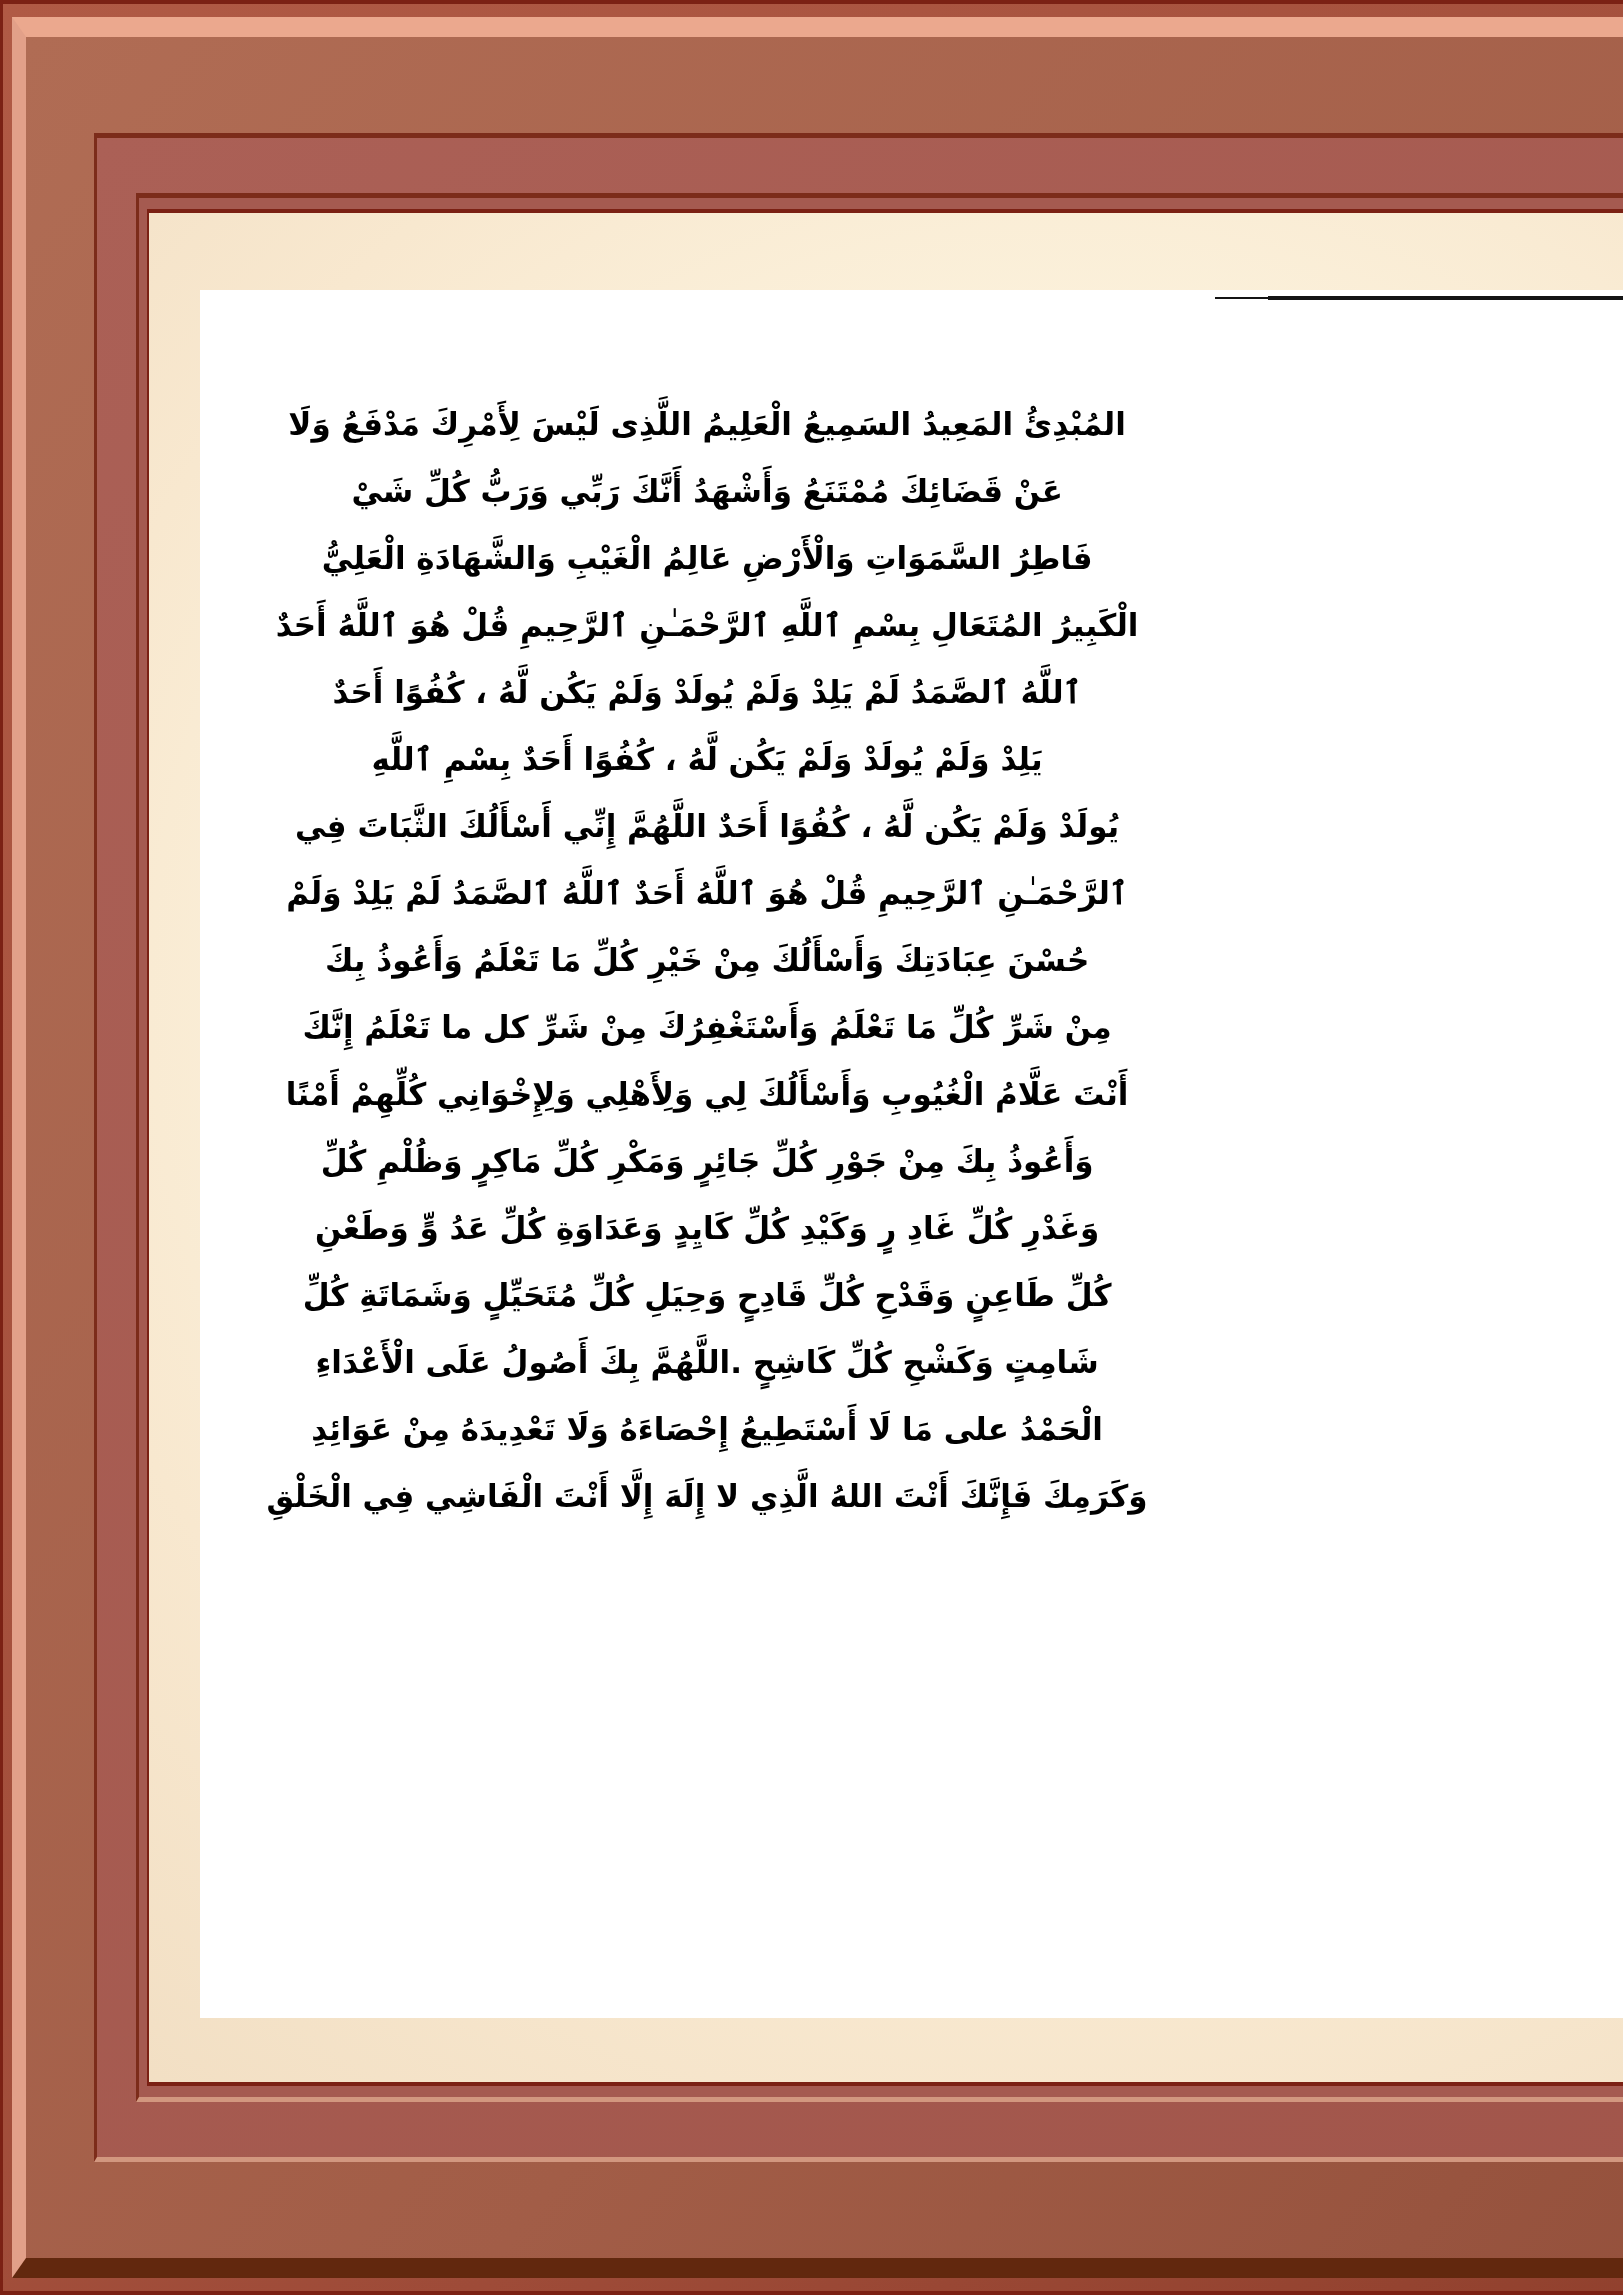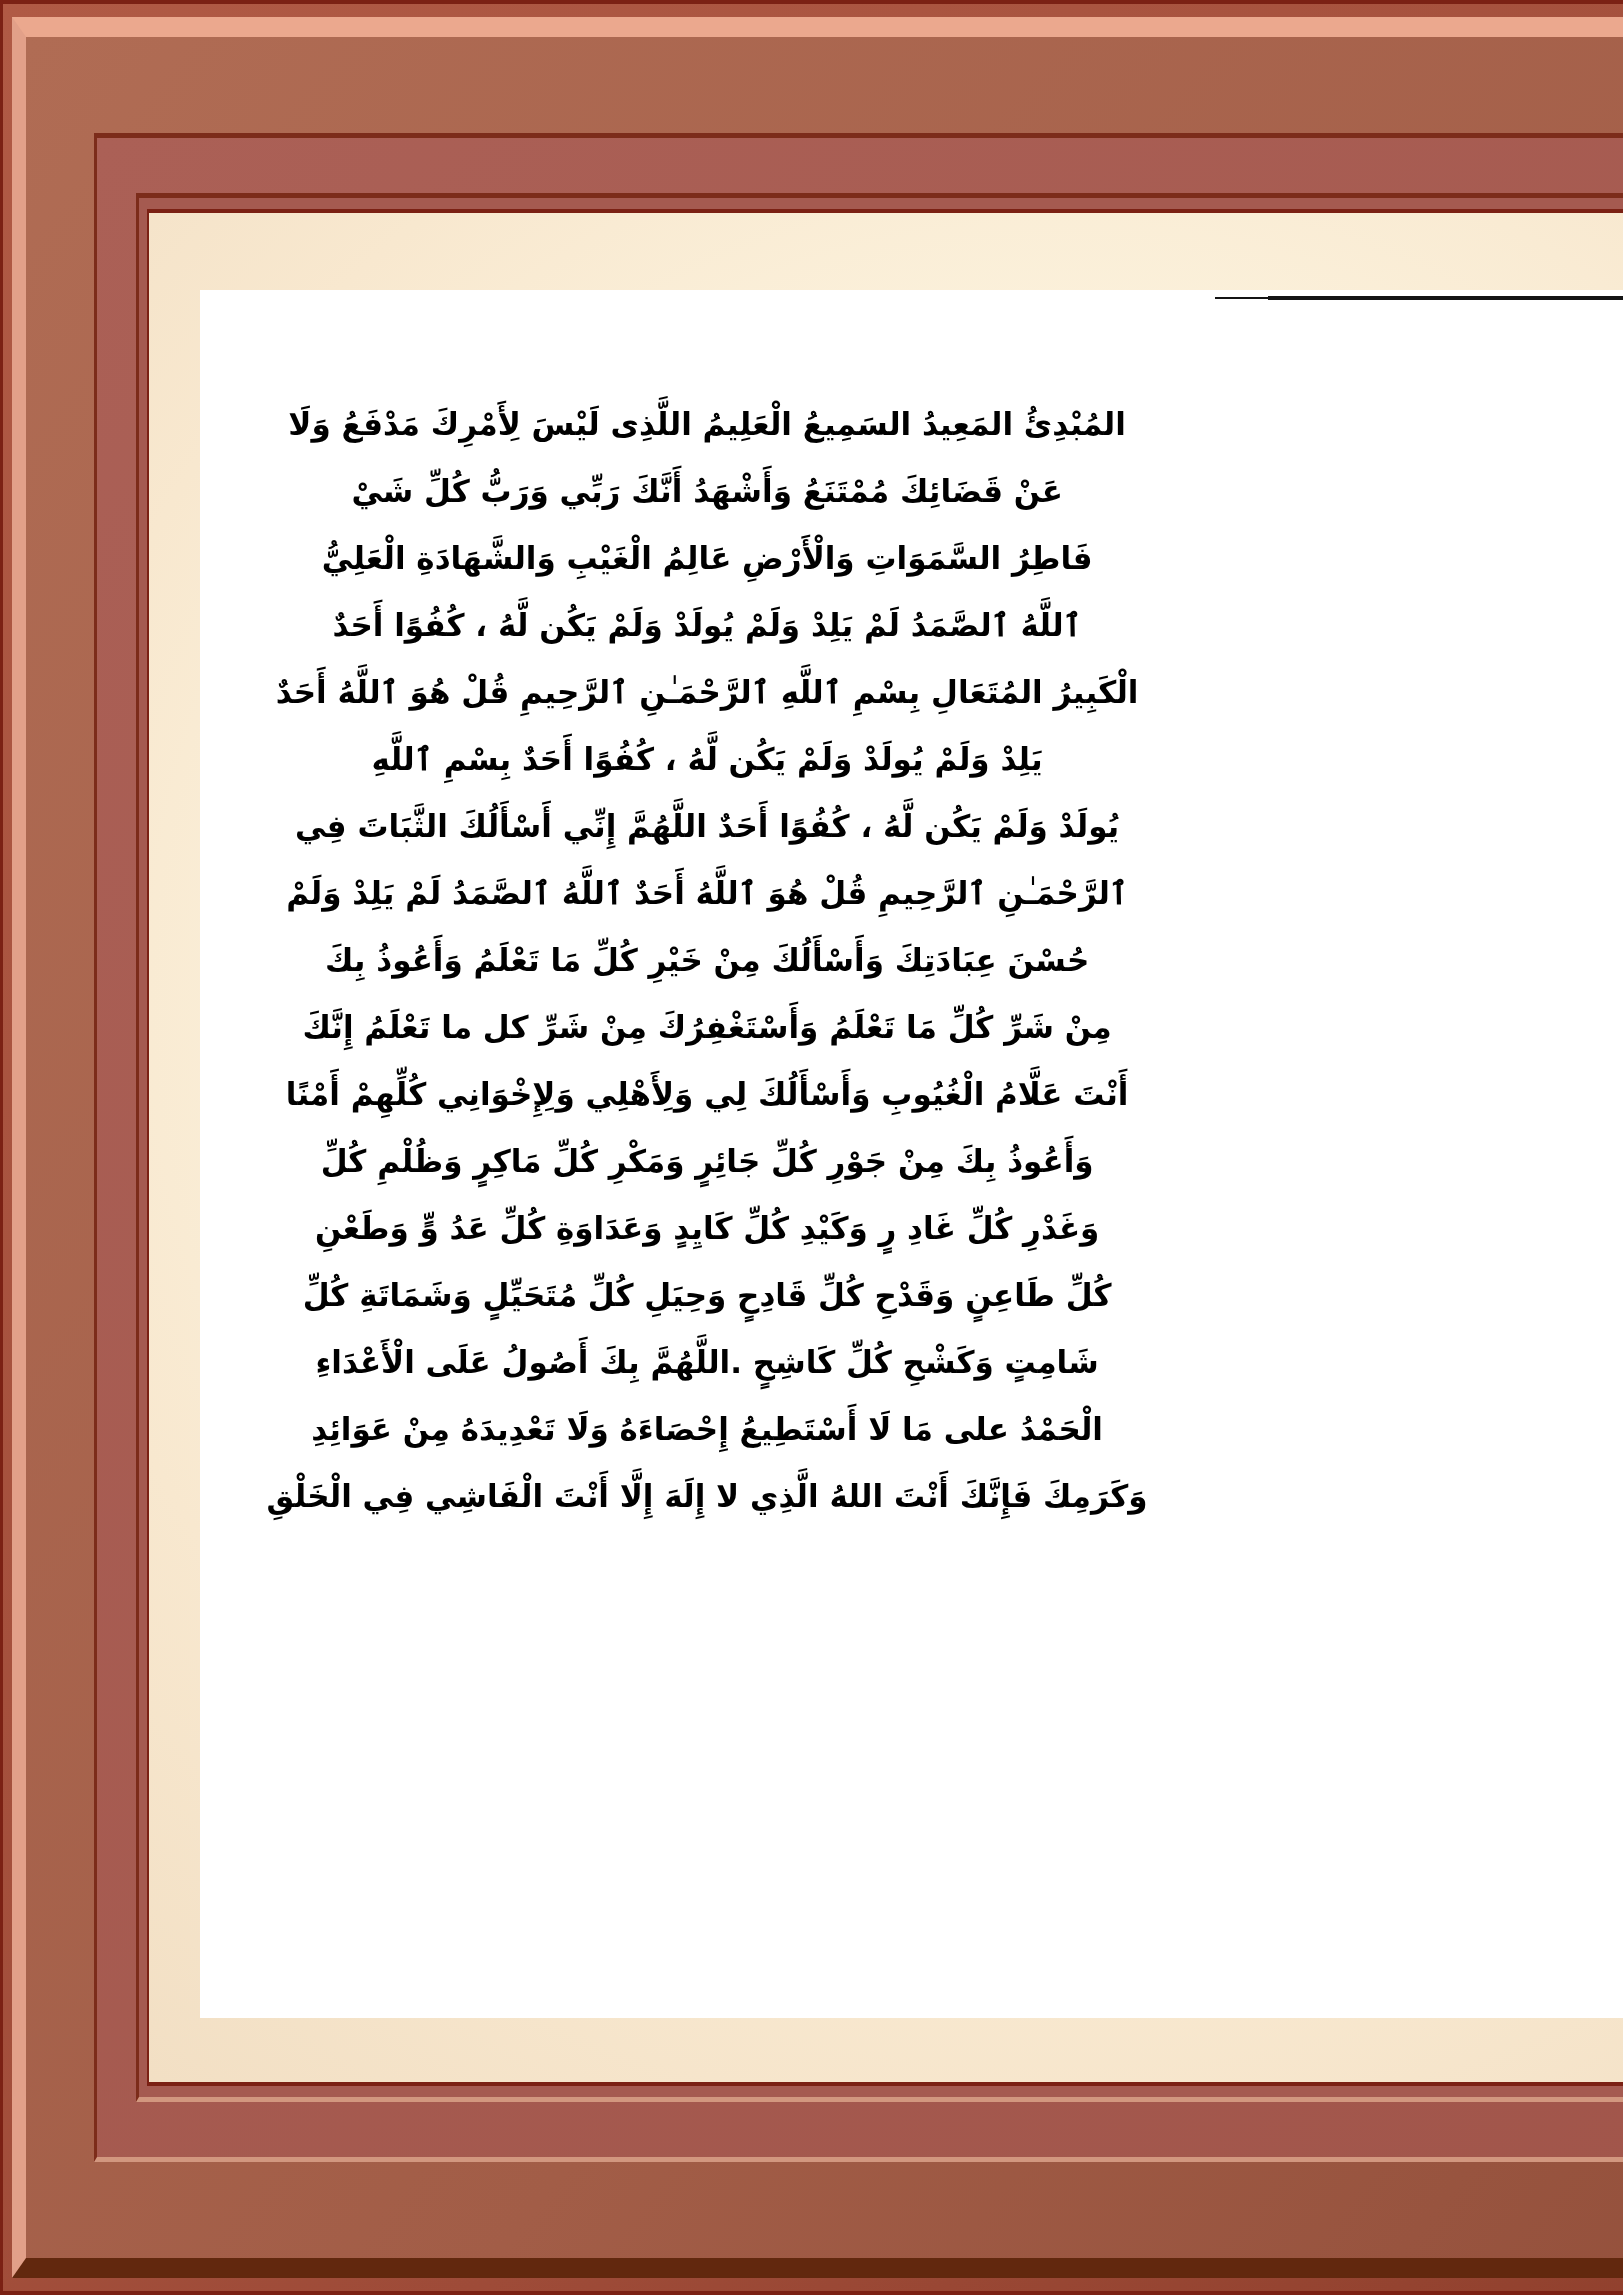--- a/index.html
+++ b/index.html
@@ -119,22 +119,22 @@
             <div class="f-groove">
               <div class="f-band3">
                 <div class="f-line">
                   <div class="f-mat">
 
                     <div class="page">
                       <div class="text-block" dir="rtl" lang="ar">
                           <div class="text-line">المُبْدِئُ المَعِيدُ السَمِيعُ الْعَلِيمُ اللَّذِى لَيْسَ لِأَمْرِكَ مَدْفَعُ وَلَا</div>
                           <div class="text-line">عَنْ قَضَائِكَ مُمْتَنَعُ وَأَشْهَدُ أَنَّكَ رَبِّي وَرَبُّ كُلِّ شَيْ</div>
                           <div class="text-line">فَاطِرُ السَّمَوَاتِ وَالْأَرْضِ عَالِمُ الْغَيْبِ وَالشَّهَادَةِ الْعَلِيُّ</div>
+                          <div class="text-line">الْكَبِيرُ المُتَعَالِ بِسْمِ ٱللَّهِ ٱلرَّحْمَـٰنِ ٱلرَّحِيمِ قُلْ هُوَ ٱللَّهُ أَحَدٌ</div>
                           <div class="text-line">ٱللَّهُ ٱلصَّمَدُ لَمْ يَلِدْ وَلَمْ يُولَدْ وَلَمْ يَكُن لَّهُ ، كُفُوًا أَحَدٌ</div>
-                          <div class="text-line">الْكَبِيرُ المُتَعَالِ بِسْمِ ٱللَّهِ ٱلرَّحْمَـٰنِ ٱلرَّحِيمِ قُلْ هُوَ ٱللَّهُ أَحَدٌ</div>
                           <div class="text-line">يَلِدْ وَلَمْ يُولَدْ وَلَمْ يَكُن لَّهُ ، كُفُوًا أَحَدٌ بِسْمِ ٱللَّهِ</div>
                           <div class="text-line">يُولَدْ وَلَمْ يَكُن لَّهُ ، كُفُوًا أَحَدٌ اللَّهُمَّ إِنِّي أَسْأَلُكَ الثَّبَاتَ فِي</div>
                           <div class="text-line">ٱلرَّحْمَـٰنِ ٱلرَّحِيمِ قُلْ هُوَ ٱللَّهُ أَحَدٌ ٱللَّهُ ٱلصَّمَدُ لَمْ يَلِدْ وَلَمْ</div>
                           <div class="text-line">حُسْنَ عِبَادَتِكَ وَأَسْأَلُكَ مِنْ خَيْرِ كُلِّ مَا تَعْلَمُ وَأَعُوذُ بِكَ</div>
                           <div class="text-line">مِنْ شَرِّ كُلِّ مَا تَعْلَمُ وَأَسْتَغْفِرُكَ مِنْ شَرِّ كل ما تَعْلَمُ إِنَّكَ</div>
                           <div class="text-line">أَنْتَ عَلَّامُ الْغُيُوبِ  وَأَسْأَلُكَ لِي وَلِأَهْلِي وَلِإِخْوَانِي كُلِّهِمْ أَمْنًا</div>
                           <div class="text-line">وَأَعُوذُ بِكَ مِنْ جَوْرِ كُلِّ جَائِرٍ وَمَكْرِ كُلِّ مَاكِرٍ وَظُلْمِ كُلِّ</div>
                           <div class="text-line">وَغَدْرِ كُلِّ غَادِ رٍ وَكَيْدِ كُلِّ كَايِدٍ وَعَدَاوَةِ كُلِّ عَدُ وٍّ وَطَعْنِ</div>
                           <div class="text-line">كُلِّ طَاعِنٍ وَقَدْحِ كُلِّ قَادِحٍ وَحِيَلِ كُلِّ مُتَحَيِّلٍ وَشَمَاتَةِ كُلِّ</div>
                           <div class="text-line">شَامِتٍ وَكَشْحِ كُلِّ كَاشِحٍ  .اللَّهُمَّ بِكَ أَصُولُ عَلَى الْأَعْدَاءِ</div>

